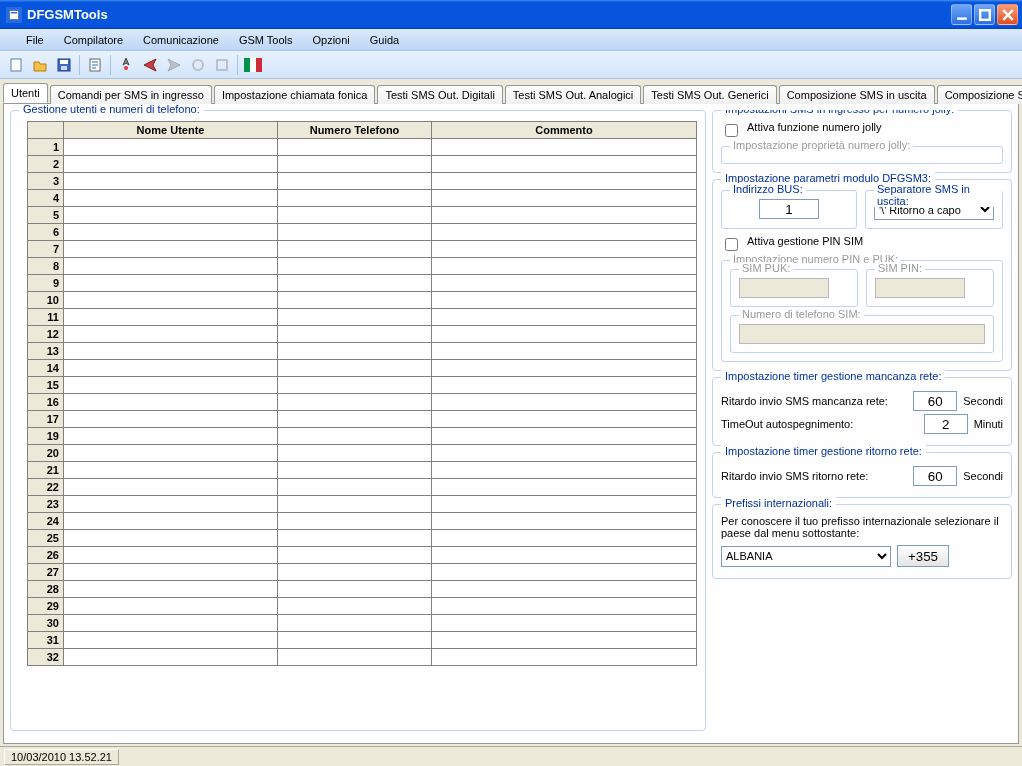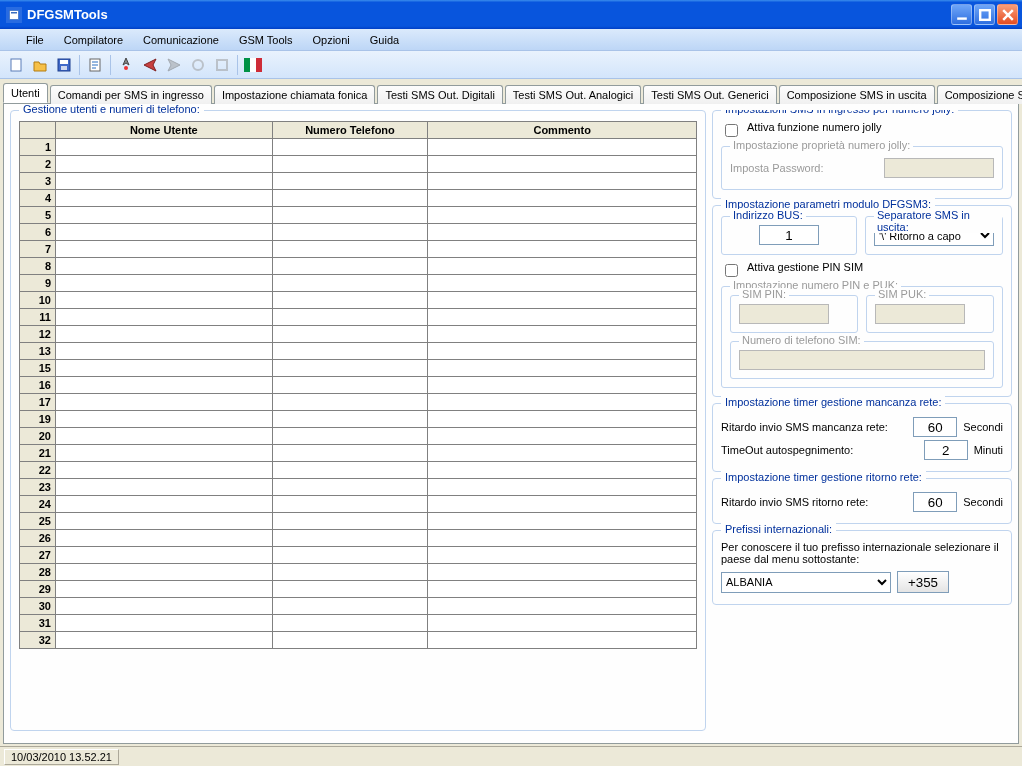--- a/index.html
+++ b/index.html
@@ -378,21 +378,21 @@
     <span class="tab">Testi SMS Out. Generici</span>
     <span class="tab">Composizione SMS in uscita</span>
     <span class="tab">Composizione SMS speciali</span>
   </div>
 
 <div class="page">
 
   <div class="left">
     <div class="groupbox" style="flex:1;">
       <span class="legend">Gestione utenti e numeri di telefono:</span>
-      <div style="overflow:auto; flex:1;">
+      <div style="overflow:auto; flex:1;margin-left:8px;">
         <table class="grid">
           <thead>
             <tr>
               <th class="corner"></th>
               <th style="width:32%">Nome Utente</th>
               <th style="width:23%">Numero Telefono</th>
               <th>Commento</th>
             </tr>
           </thead>
           <tbody id="tbody">
@@ -468,20 +468,26 @@
                 <td class="cell"></td>
                 <td class="cell"></td>
               </tr>
               <tr>
                 <td class="rowhead">13</td>
                 <td class="cell"></td>
                 <td class="cell"></td>
                 <td class="cell"></td>
               </tr>
               <tr>
+                <td class="rowhead">14</td>
+                <td class="cell"></td>
+                <td class="cell"></td>
+                <td class="cell"></td>
+              </tr>
+              <tr>
                 <td class="rowhead">15</td>
                 <td class="cell"></td>
                 <td class="cell"></td>
                 <td class="cell"></td>
               </tr>
               <tr>
                 <td class="rowhead">16</td>
                 <td class="cell"></td>
                 <td class="cell"></td>
                 <td class="cell"></td>
@@ -585,24 +591,20 @@
   <div class="right">
 
     <div class="groupbox">
       <span class="legend">Impostazioni SMS in ingresso per numero jolly:</span>
       <div class="checkbox">
         <input type="checkbox" style="">
         <label>Attiva funzione numero jolly</label>
       </div>
       <div class="inner-group" style="margin-top:6px;">
         <span class="legend2">Impostazione proprietà numero jolly:</span>
-        <div class="formrow disabled">
-          <label>Imposta Password:</label>
-          <input class="tinput disabled" style="width: 110px;" disabled="">
-        </div>
       </div>
     </div>
 
     <div class="groupbox">
       <span class="legend">Impostazione parametri modulo DFGSM3:</span>
       <div class="pair">
         <div class="inner-group" style="color:#000;">
           <span class="legend2" style="color:#00309c">Indirizzo BUS:</span>
           <div style="text-align:center;">
             <input class="tinput" style="width: 60px;" value="1">
@@ -616,25 +618,25 @@
         </div>
       </div>
       <div class="checkbox" style="margin-top:6px;">
         <input type="checkbox" style="">
         <label>Attiva gestione PIN SIM</label>
       </div>
       <div class="inner-group" style="margin-top:6px;">
         <span class="legend2">Impostazione numero PIN e PUK:</span>
         <div class="pair">
           <div class="inner-group">
-            <span class="legend2">SIM PIN:</span>
+            <span class="legend2">SIM PUK:</span>
             <input class="tinput disabled" style="width: 90px;" disabled="">
           </div>
           <div class="inner-group">
-            <span class="legend2">SIM PUK:</span>
+            <span class="legend2">SIM PIN:</span>
             <input class="tinput disabled" style="width: 90px;" disabled="">
           </div>
         </div>
         <div class="inner-group" style="margin-top:8px;">
           <span class="legend2">Numero di telefono SIM:</span>
           <input class="tinput disabled" style="width: 100%;" disabled="">
         </div>
       </div>
     </div>
 

